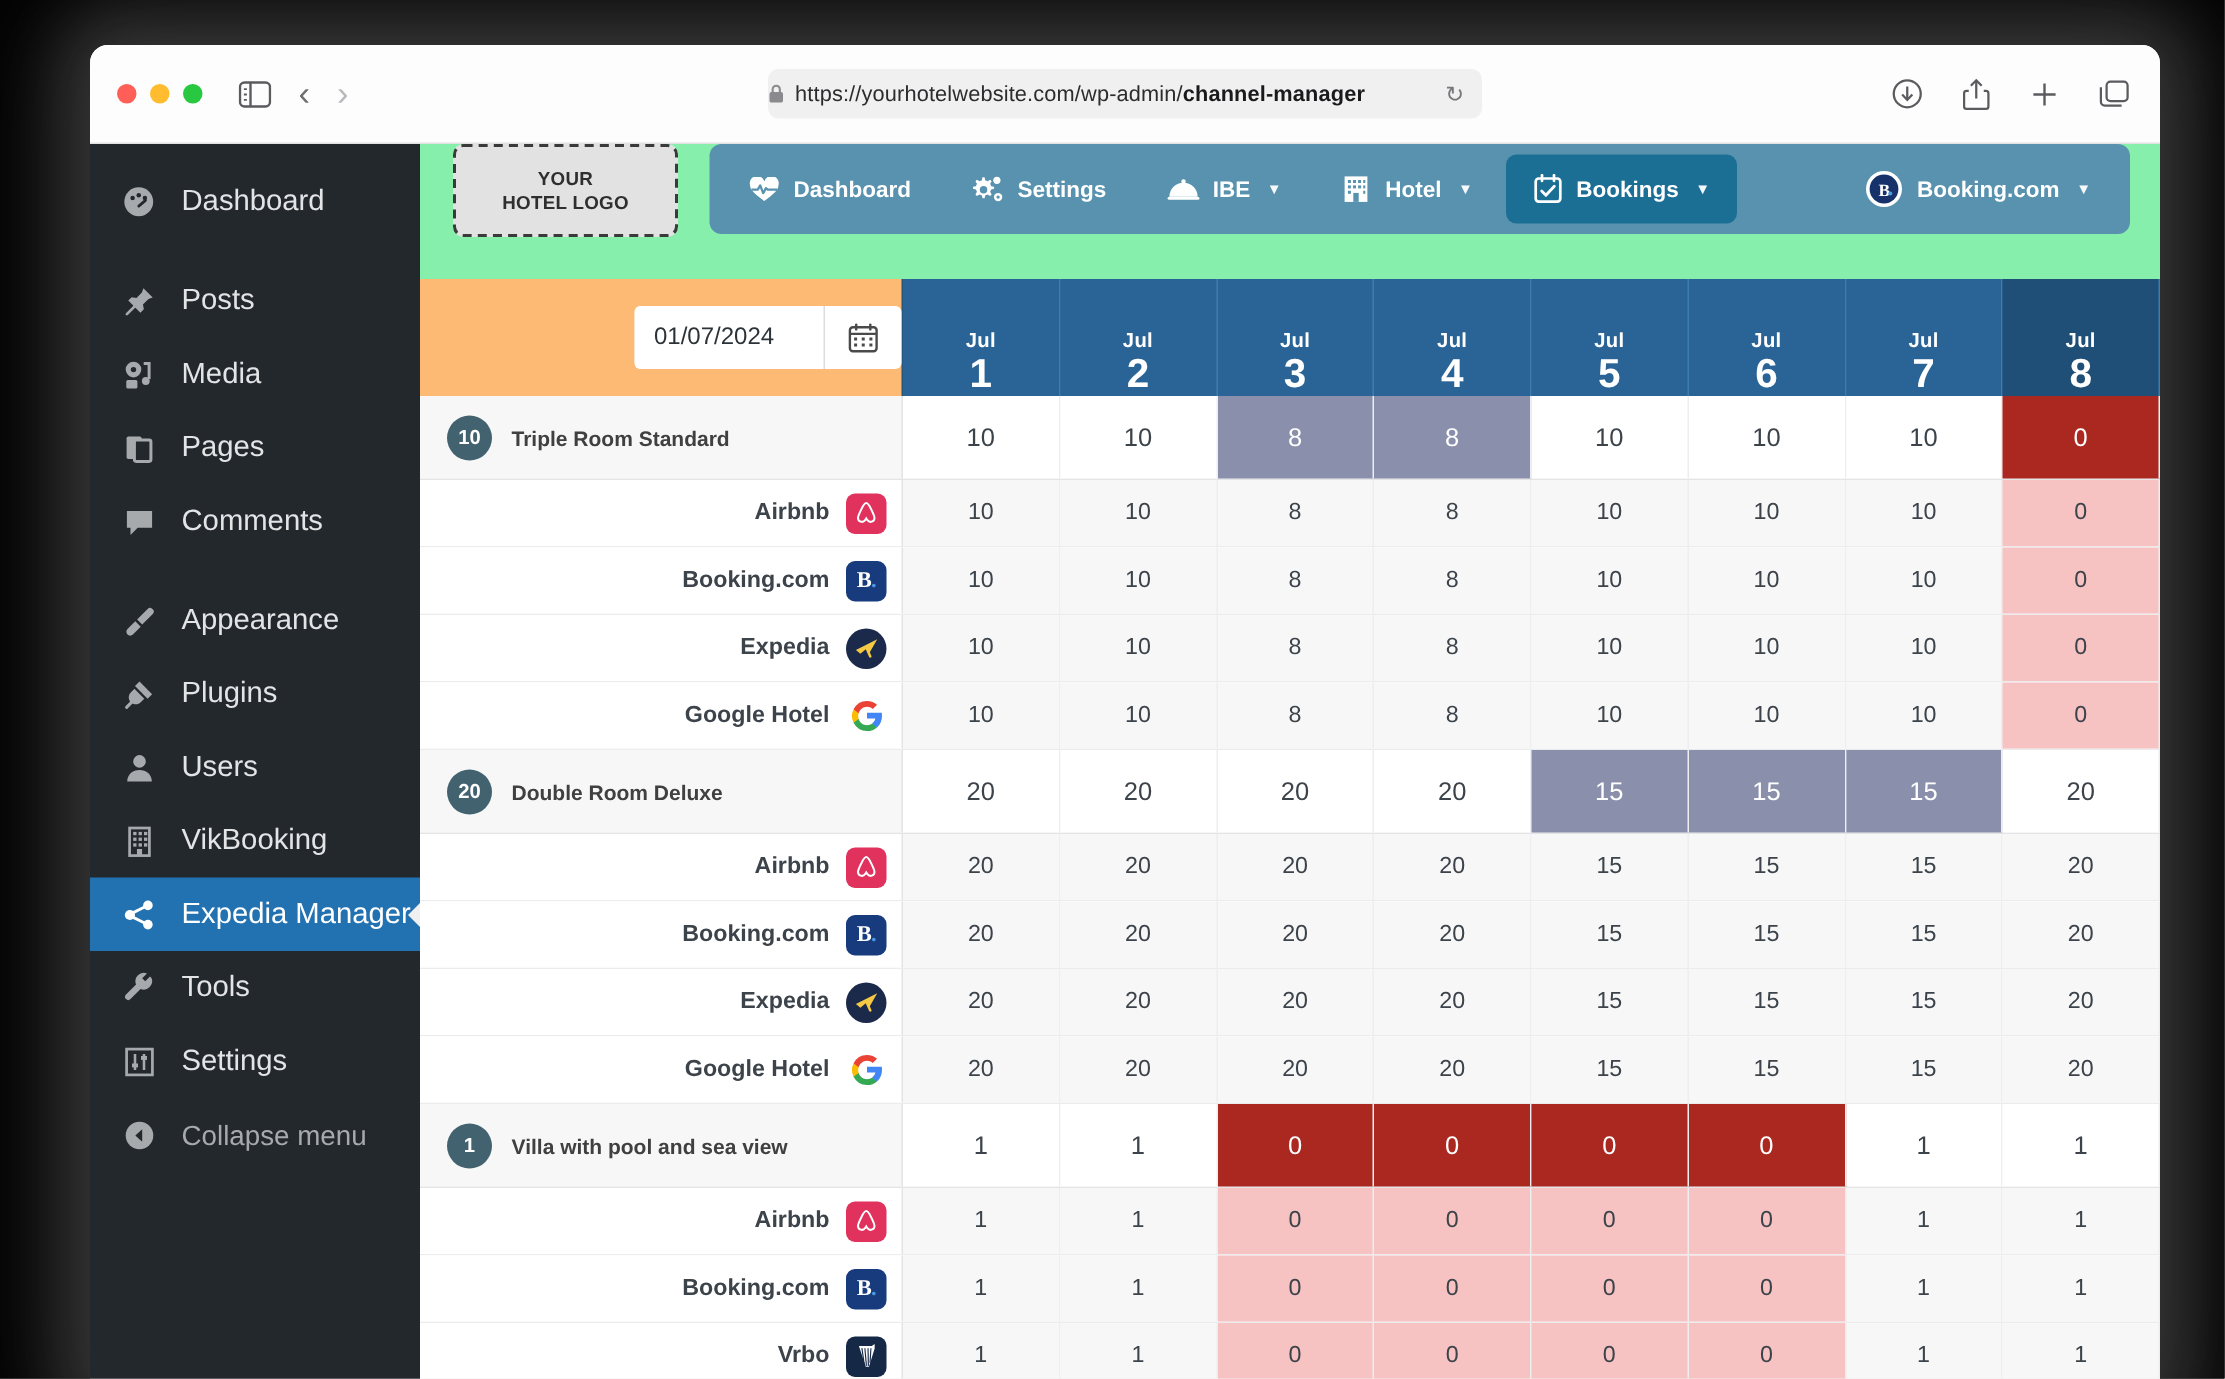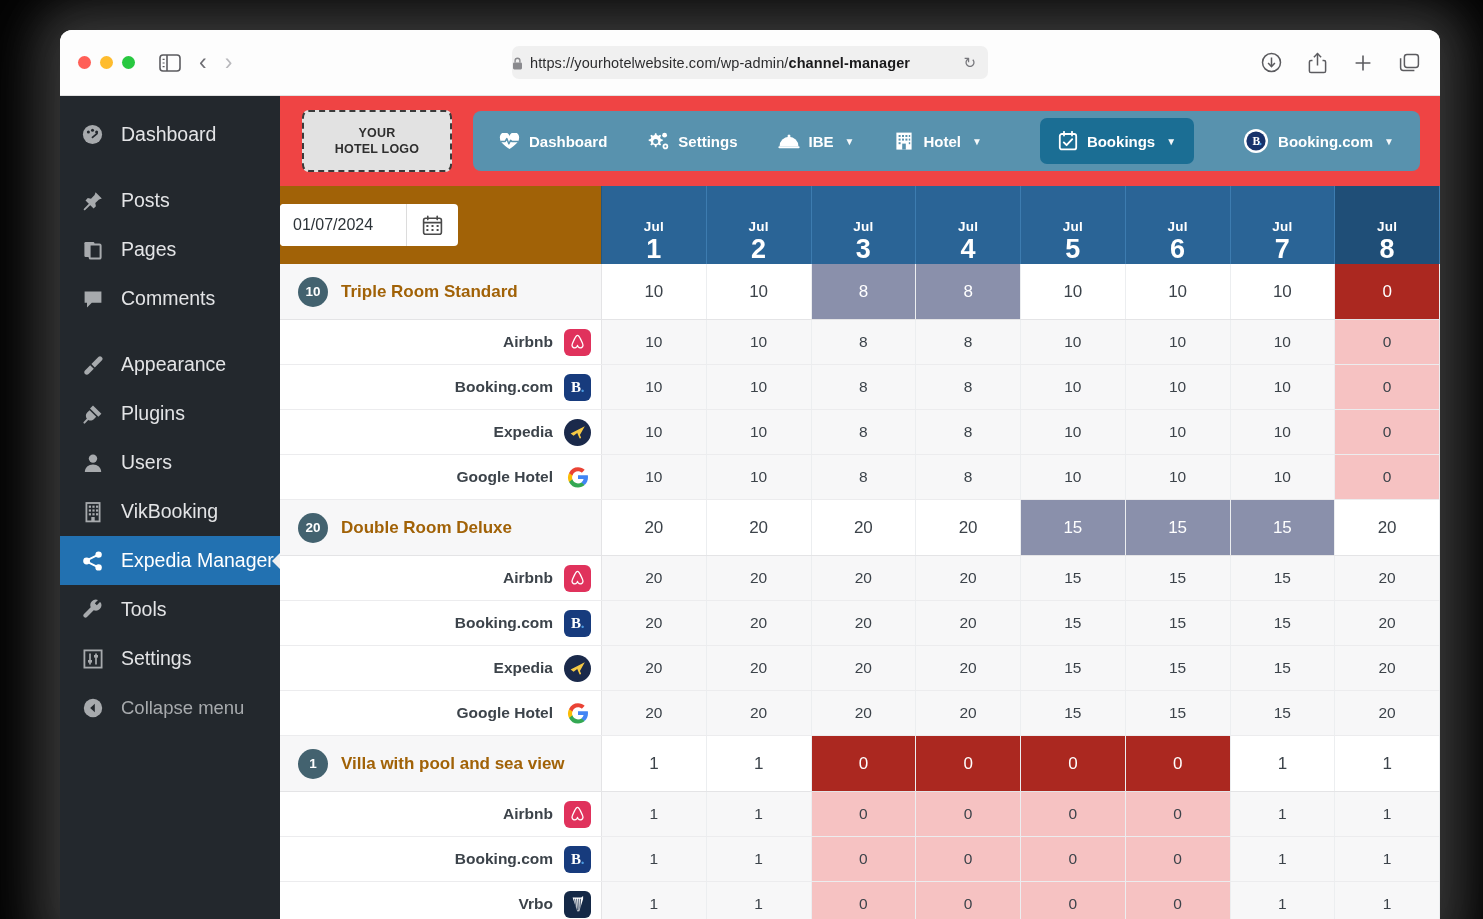--- a/index.html
+++ b/index.html
@@ -62,55 +62,55 @@
     content:""; position:absolute; right:-1px; top:50%; transform:translateY(-50%);
     border-top:9px solid transparent; border-bottom:9px solid transparent;
     border-right:9px solid #f0f0f1;
   }
   .wpitem.dim { color:#a7aaad; font-size:18.5px; }
   .wpgap { height:17px; }
 
   
   .main { flex:1; background:#f0f0f1; overflow:hidden; position:relative; }
 
-  .topbar { height:90px; display:flex; align-items:center; padding:0 0 0 22px; background:#ef4444; }
+  .topbar { height:90px; display:flex; padding:0 0 0 22px; background:#86efac; }
   .logo-box {
     width:150px; height:62px; border:2px dashed #3a3a3a; border-radius:7px;
     background:#e2e2e2; display:flex; flex-direction:column; align-items:center;
     justify-content:center; gap:2px; flex:none;
   }
   .logo-box span { font-size:12.5px; font-weight:700; color:#2f2f2f; letter-spacing:.2px; }
 
   .navpills {
     margin-left:21px; height:60px; background:#5892ae; border-radius:8px;
     display:flex; align-items:center; padding:0 8px; gap:4px; flex:1; margin-right:20px;
   }
   .pill {
     display:flex; align-items:center; gap:9px; height:46px; padding:0 18px;
     border-radius:7px; color:#fff; font-size:15px; font-weight:700; cursor:pointer;
     white-space:nowrap;
   }
-  .pill.active { background:#1b6e94;margin-left:36px; }
+  .pill.active { background:#1b6e94; }
   .pill .caret { font-size:10px; opacity:.95; margin-left:2px; }
   .pill .gi { display:flex; align-items:center; }
   .pill.spread { margin-left:auto; }
 
   
   .grid { background:#fff; }
   .grow { display:flex; }
   .namecell {
     width:322px; flex:none; display:flex; align-items:center;
     border-right:1px solid #e4e4e6;
   }
   .daycell { flex:1; display:flex; align-items:center; justify-content:center;
              border-right:1px solid #eceef0; font-size:16.5px; color:#3c434a; }
 
   
   .hdr { background:#2a6496; height:78px; }
-  .hdr .namecell { background:#a16207; border-right:1px solid #24577f; justify-content:flex-start; }
+  .hdr .namecell { background:#fdba74; border-right:1px solid #24577f; justify-content:flex-end; }
   .datefield {
     display:flex; background:#fff; border-radius:4px; overflow:hidden; height:42px;
     width:178px;
   }
   .datefield input {
     border:none; outline:none; width:126px; padding:0 13px; font-size:16px;
     color:#2c3338; font-family:"Liberation Sans",sans-serif; background:#fff;
   }
   .datebtn { width:52px; border-left:1px solid #dcdcdc; display:flex; align-items:center;
              justify-content:center; color:#444; }
@@ -124,21 +124,21 @@
   .h-dow { font-size:12.5px; font-weight:400; letter-spacing:.6px; }
 
   
   .room { height:56px; background:#f7f7f8; border-bottom:1px solid #e4e4e6; }
   .room .namecell { padding-left:18px; gap:13px; background:#f7f7f8; }
   .badge {
     width:30px; height:30px; border-radius:50%; background:#43626f; color:#fff;
     display:flex; align-items:center; justify-content:center; font-size:13.5px;
     font-weight:700; flex:none;
   }
-  .roomname { font-size:17px; font-weight:700; color:#a16207; }
+  .roomname { font-size:14px; font-weight:700; color:#404040; }
   .room .daycell { font-size:17px; color:#3c434a; background:#fff; border-bottom:0; }
 
   
   .chan { height:45px; border-bottom:1px solid #ececee; background:#fff; }
   .chan .namecell { justify-content:flex-end; padding-right:10px; gap:11px; background:#fff; }
   .channame { font-size:15.5px; font-weight:700; color:#3c434a; }
   .chan .daycell { font-size:15.5px; color:#3c434a; background:#f7f7f8; }
 
   
   .c-mod      { background:#8a90ab !important; color:#fff !important; }
@@ -250,20 +250,32 @@
         <div class="wpgap"></div>
 
         <div class="wpitem">
           <span class="ico">
               <svg width="22" height="22" viewBox="0 0 22 22">
                 <path d="M13.6 2.2 L19.8 8.4 L17 9.4 L13.3 13 L13.9 16.2 L11.6 18.5 L3.5 10.4 L5.8 8.1 L9 8.7 L12.6 5 Z" fill="#a7aaad"></path>
                 <line x1="8" y1="14" x2="2.6" y2="19.4" stroke="#a7aaad" stroke-width="1.8" stroke-linecap="round"></line>
               </svg>
             </span>
           <span>Posts</span>
+        </div>
+        <div class="wpitem">
+          <span class="ico">
+              <svg width="22" height="22" viewBox="0 0 22 22">
+                <circle cx="7" cy="7.4" r="5.2" fill="#a7aaad"></circle>
+                <circle cx="7" cy="7.4" r="1.8" fill="#23282d"></circle>
+                <path d="M13.8 3.4 h3.6 v10.2" stroke="#a7aaad" stroke-width="2" fill="none"></path>
+                <circle cx="15.2" cy="15" r="2.6" fill="#a7aaad"></circle>
+                <rect x="2.2" y="14.4" width="7.4" height="5.6" rx="1" fill="#a7aaad"></rect>
+              </svg>
+            </span>
+          <span>Media</span>
         </div>
         <div class="wpitem">
           <span class="ico">
               <svg width="22" height="22" viewBox="0 0 22 22">
                 <rect x="2.4" y="3" width="10" height="15" rx="1.2" fill="#a7aaad"></rect>
                 <rect x="7.6" y="5.4" width="11" height="14.2" rx="1.2" fill="#23282d" stroke="#a7aaad" stroke-width="2"></rect>
               </svg>
             </span>
           <span>Pages</span>
         </div>

